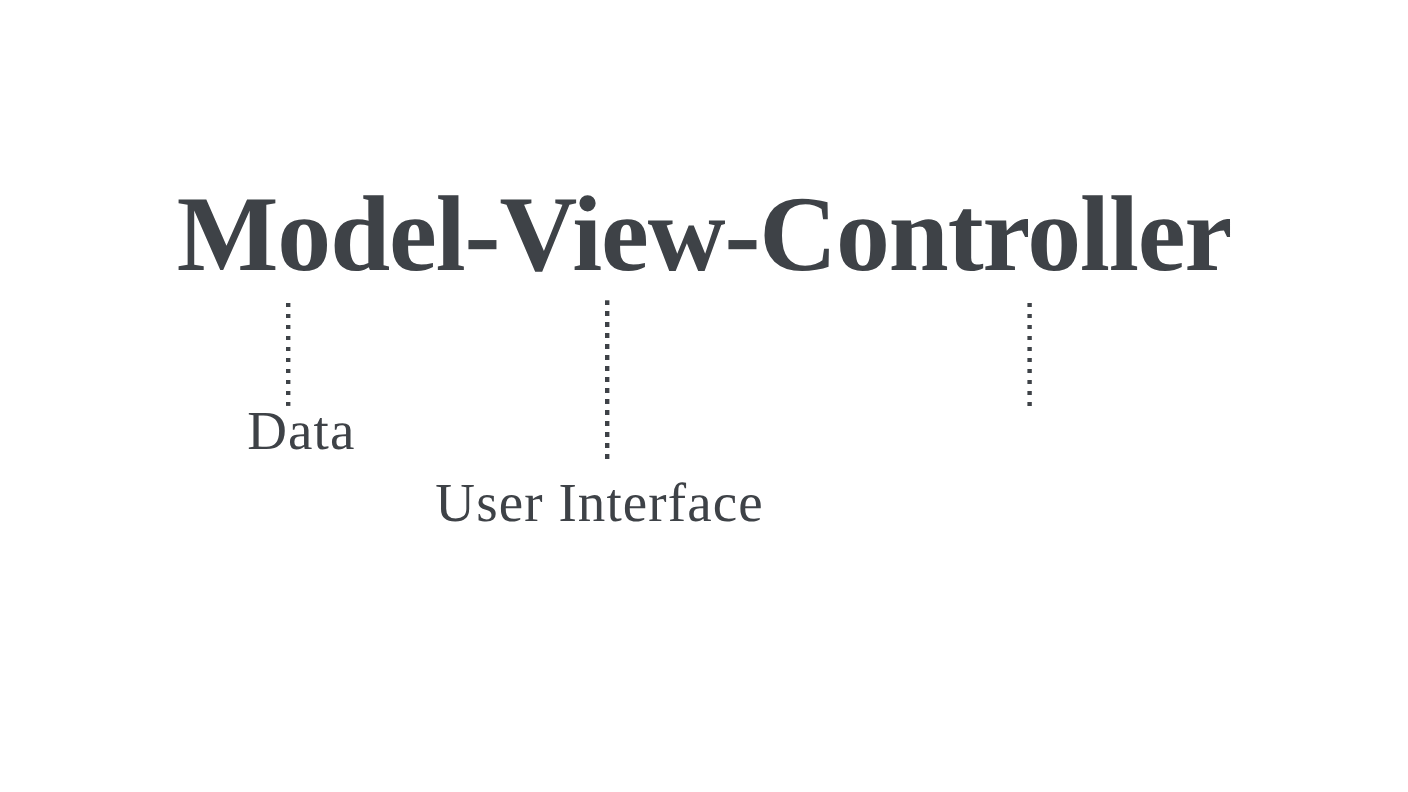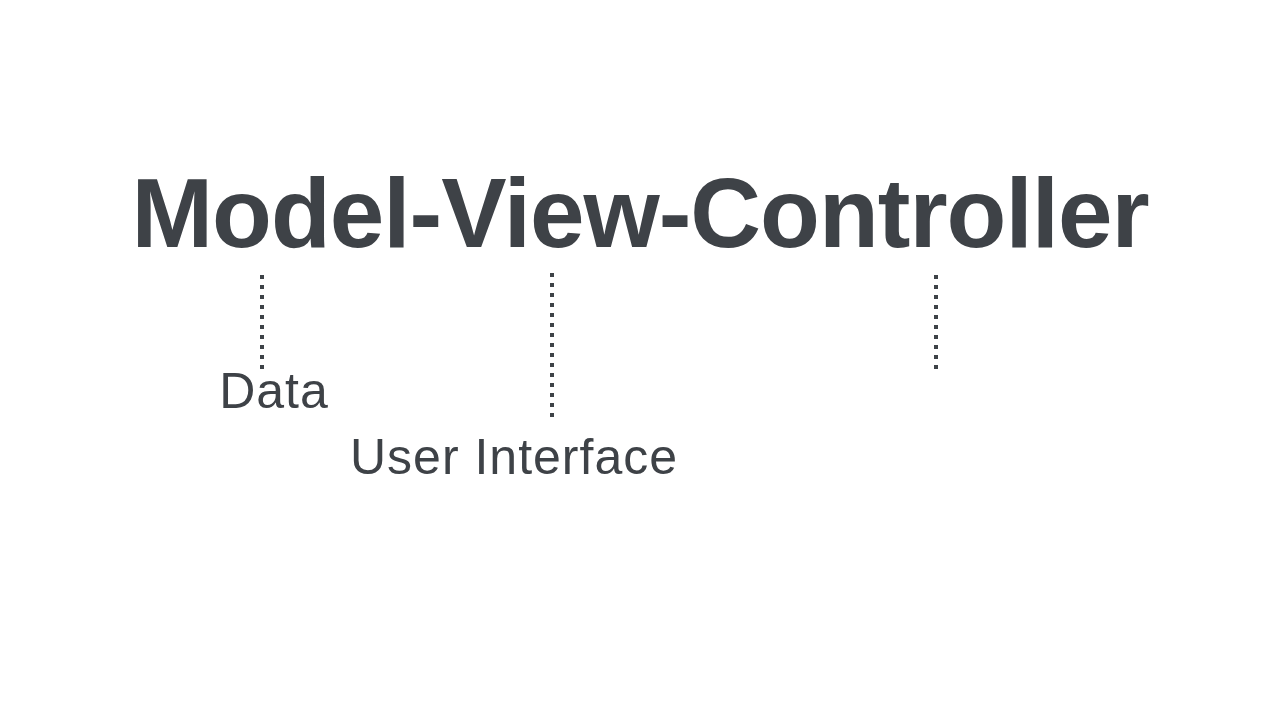--- a/index.html
+++ b/index.html
@@ -10,20 +10,21 @@
   html, body {
     width: 1280px; height: 720px;
     background: var(--bg);
     overflow: hidden;
     font-family: "Liberation Sans", sans-serif;
   }
   .slide {
     position: relative;
     width: 1280px; height: 704px;
     background: var(--bg);
+    font-family: Liberation Serif, serif;
   }
   .title {
     position: absolute;
     top: 164px; left: 0; right: 0;
     text-align: center;
     font-size: 98px;
     font-weight: 700;
     letter-spacing: -1px;
     color: var(--ink);
     line-height: 1;
@@ -45,21 +46,21 @@
     position: absolute;
     transform: translateX(-50%);
     font-size: 50px;
     font-weight: 400;
     color: var(--ink);
     line-height: 1;
     white-space: nowrap;
     letter-spacing: 1px;
   }
   .leaf-label.model      { left: 254px; top: 366px; margin-left: 20px; }
-  .leaf-label.view       { left: 514px; top: 432px; }
+  .leaf-label.view       { left: 545px; top: 432px; }
   .leaf-label.controller { left: 925px; top: 382px; }
 </style>
 </head>
 <body>
 
 <div class="slide">
 
   <h1 class="title">Model-View-Controller</h1>
 
   <div class="connector model"></div>

